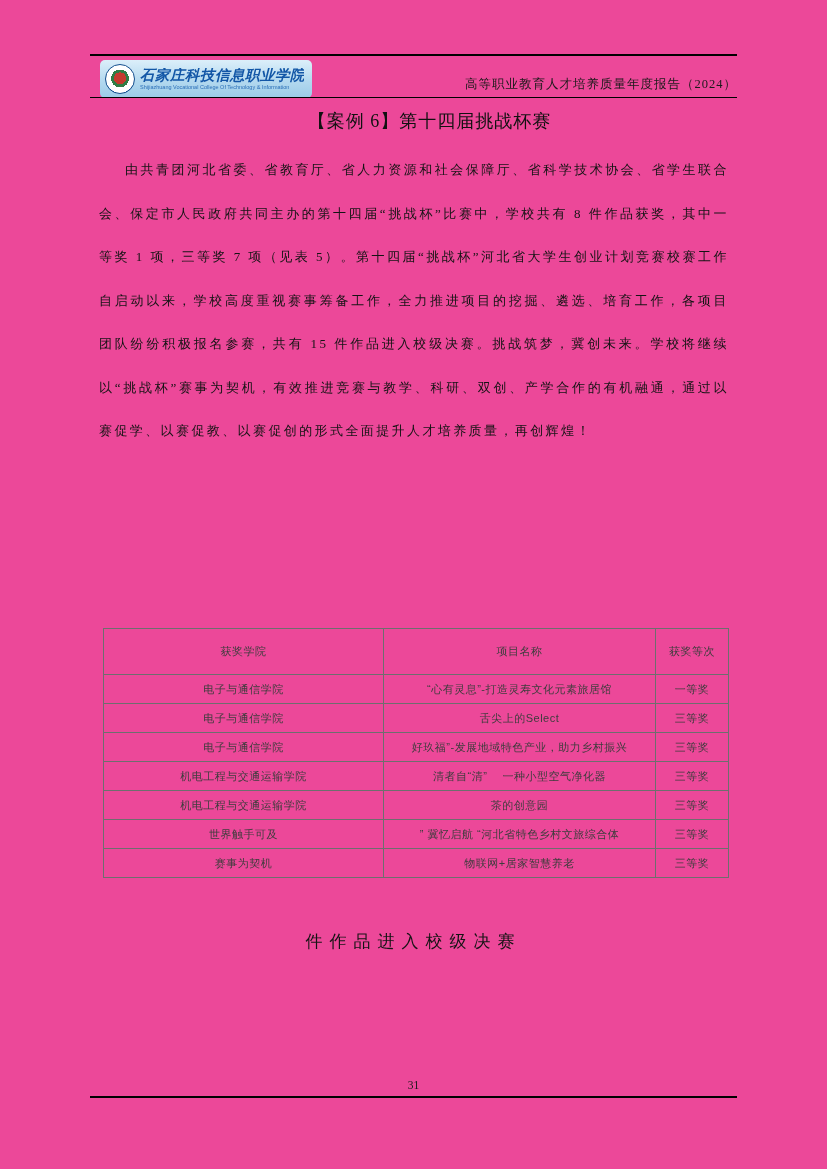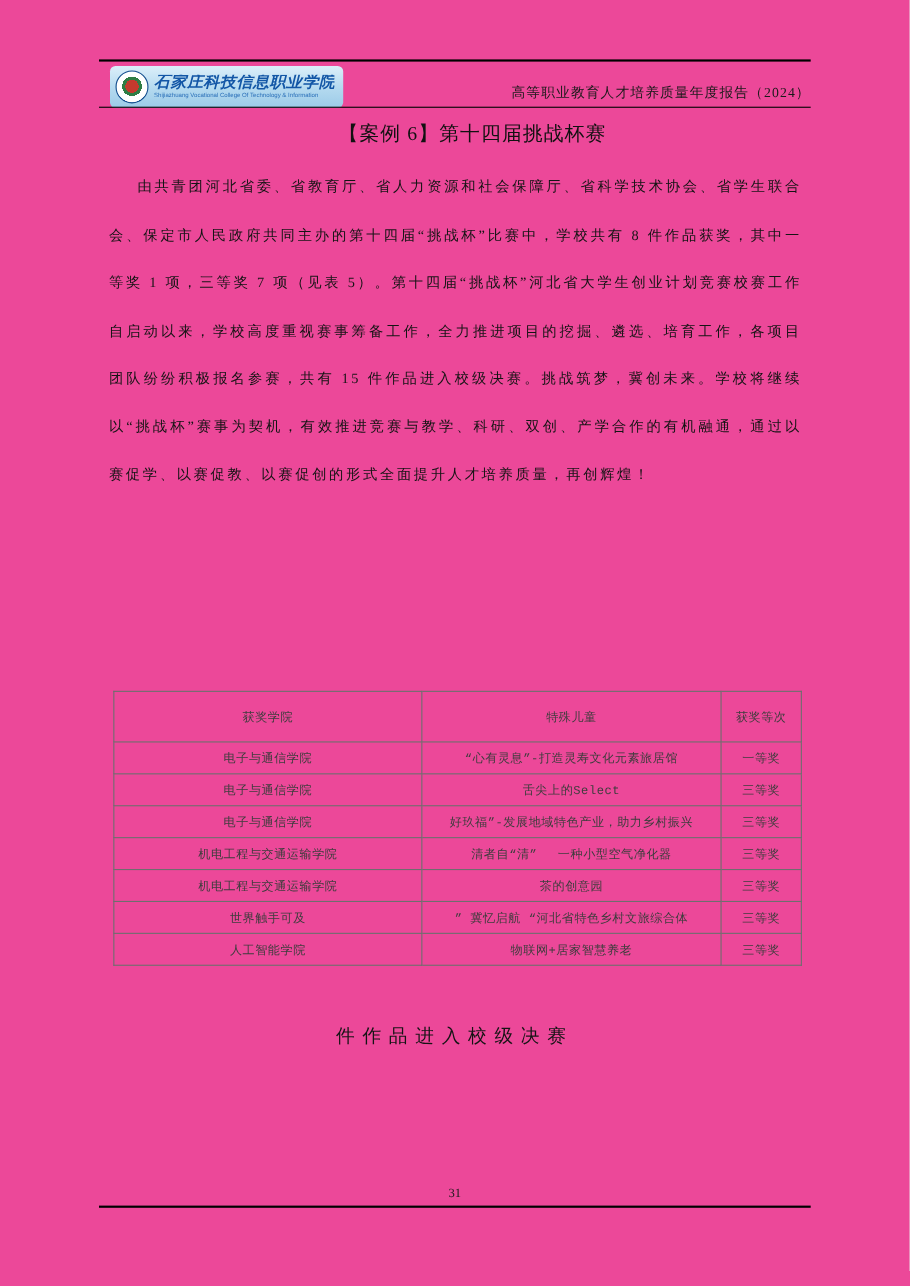--- a/index.html
+++ b/index.html
@@ -51,21 +51,21 @@
   }
   table.awards {
     position:absolute; left:103px; top:628px; width:625px;
     border-collapse:collapse; table-layout:fixed;
     font-family:"Liberation Sans","DejaVu Sans",sans-serif;
     color:#3d3d3d;
   }
   table.awards th, table.awards td {
     border:1px solid #6e6e6e; text-align:center; vertical-align:middle;
     font-weight:normal; font-size:11px; letter-spacing:0.5px;
-    padding:0 4px; overflow:hidden; white-space:nowrap;font-family:Liberation Mono, monospace;
+    padding:0 4px; overflow:hidden; white-space:nowrap;
   }
   table.awards th { height:46px; }
   table.awards td { height:29px; }
   .source-note {
     position:absolute; left:0; top:930px; width:100%; text-align:center;
     font-size:17px; letter-spacing:7px; color:#141414;
   }
   
   .page-number {
     position:absolute; left:0; top:1079px; width:100%; text-align:center;
@@ -99,21 +99,21 @@
 
   <table class="awards">
     <colgroup>
       <col style="width:280px">
         <col style="width:272px">
         <col style="width:73px">
     </colgroup>
     <thead>
       <tr>
         <th>获奖学院</th>
-        <th>特殊儿童</th>
+        <th>项目名称</th>
         <th>获奖等次</th>
       </tr>
     </thead>
     <tbody>
       <tr>
         <td>电子与通信学院</td>
         <td>“心有灵息”-打造灵寿文化元素旅居馆</td>
         <td>一等奖</td>
       </tr>
       <tr>
@@ -135,21 +135,21 @@
         <td>机电工程与交通运输学院</td>
         <td>茶的创意园</td>
         <td>三等奖</td>
       </tr>
       <tr>
         <td>世界触手可及</td>
         <td>” 冀忆启航 “河北省特色乡村文旅综合体</td>
         <td>三等奖</td>
       </tr>
       <tr>
-        <td>人工智能学院</td>
+        <td>赛事为契机</td>
         <td>物联网+居家智慧养老</td>
         <td>三等奖</td>
       </tr>
     </tbody>
   </table>
 
   <div class="source-note">件作品进入校级决赛</div>
 
   <div class="page-number">31</div>
   <div class="footer-rule"></div>

